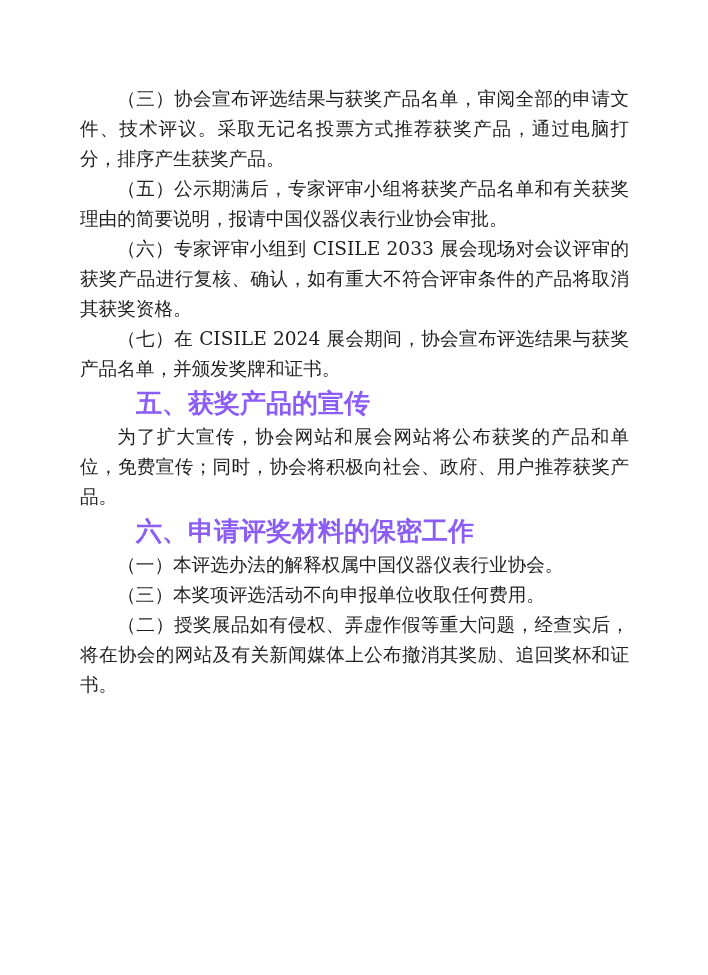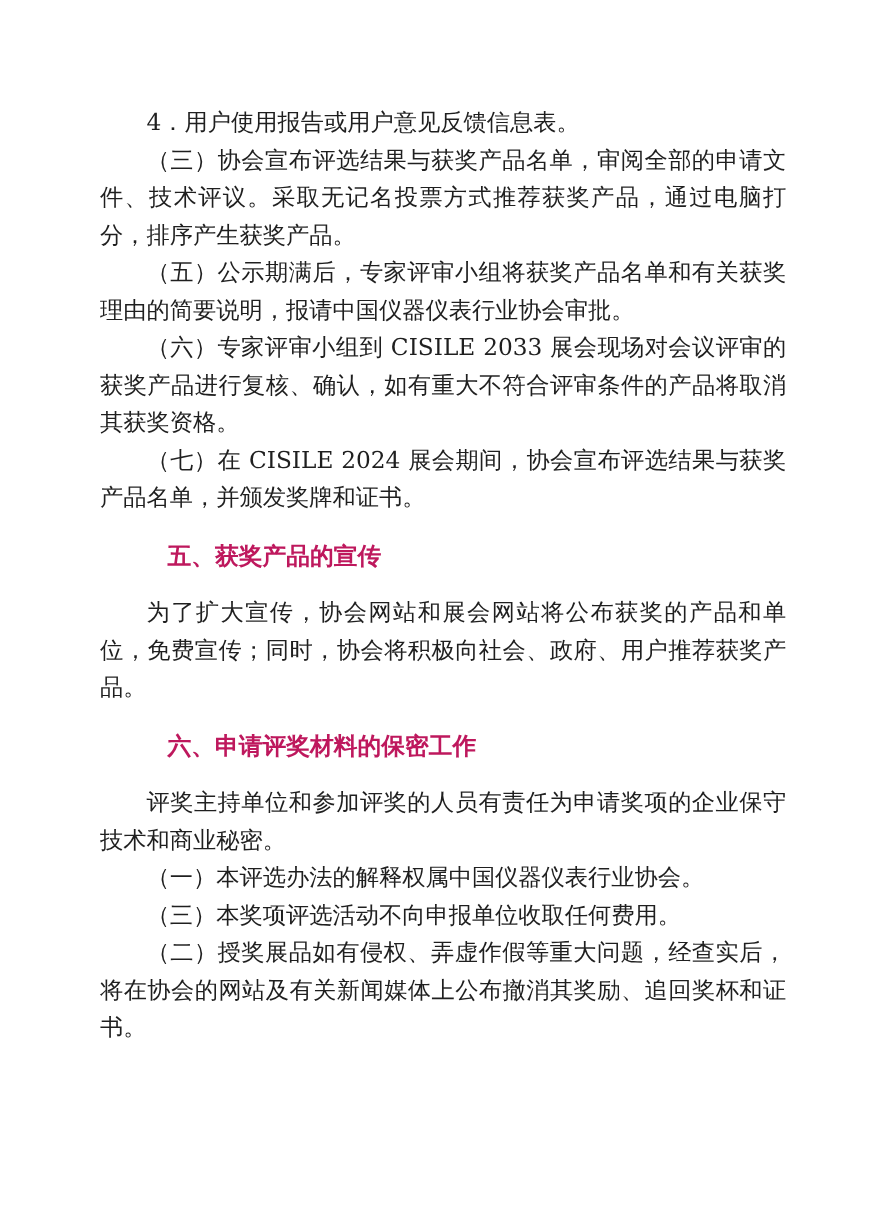--- a/index.html
+++ b/index.html
@@ -26,40 +26,38 @@
     margin: 0;
     font-size: 18.6px;
     line-height: 30px;
     text-align: justify;
     text-indent: 2em;
     letter-spacing: 0;
     line-break: strict;
     font-family: "DejaVu Serif", serif;
   }
   p.heading {
-    margin: 16px;
-    font-size: 19px;
+    margin: 4px;
+    font-size: 26px;
     line-height: 30px;
     font-weight: 700;
     text-indent: 2em;
-    color: #be185d;
+    color: #8b5cf6;
     font-family: "DejaVu Sans", sans-serif;
   }
 </style>
 </head>
 <body>
 
 <div class="page">
   <div class="doc-body">
-      <p class="body">4．用户使用报告或用户意见反馈信息表。</p>
       <p class="body">（三）协会宣布评选结果与获奖产品名单，审阅全部的申请文件、技术评议。采取无记名投票方式推荐获奖产品，通过电脑打分，排序产生获奖产品。</p>
       <p class="body">（五）公示期满后，专家评审小组将获奖产品名单和有关获奖理由的简要说明，报请中国仪器仪表行业协会审批。</p>
       <p class="body">（六）专家评审小组到 CISILE 2033 展会现场对会议评审的获奖产品进行复核、确认，如有重大不符合评审条件的产品将取消其获奖资格。</p>
       <p class="body">（七）在 CISILE 2024 展会期间，协会宣布评选结果与获奖产品名单，并颁发奖牌和证书。</p>
       <p class="heading">五、获奖产品的宣传</p>
       <p class="body">为了扩大宣传，协会网站和展会网站将公布获奖的产品和单位，免费宣传；同时，协会将积极向社会、政府、用户推荐获奖产品。</p>
       <p class="heading">六、申请评奖材料的保密工作</p>
-      <p class="body">评奖主持单位和参加评奖的人员有责任为申请奖项的企业保守技术和商业秘密。</p>
       <p class="body">（一）本评选办法的解释权属中国仪器仪表行业协会。</p>
       <p class="body">（三）本奖项评选活动不向申报单位收取任何费用。</p>
       <p class="body">（二）授奖展品如有侵权、弄虚作假等重大问题，经查实后，将在协会的网站及有关新闻媒体上公布撤消其奖励、追回奖杯和证书。</p>
     </div>
 </div>
 
 </body></html>

